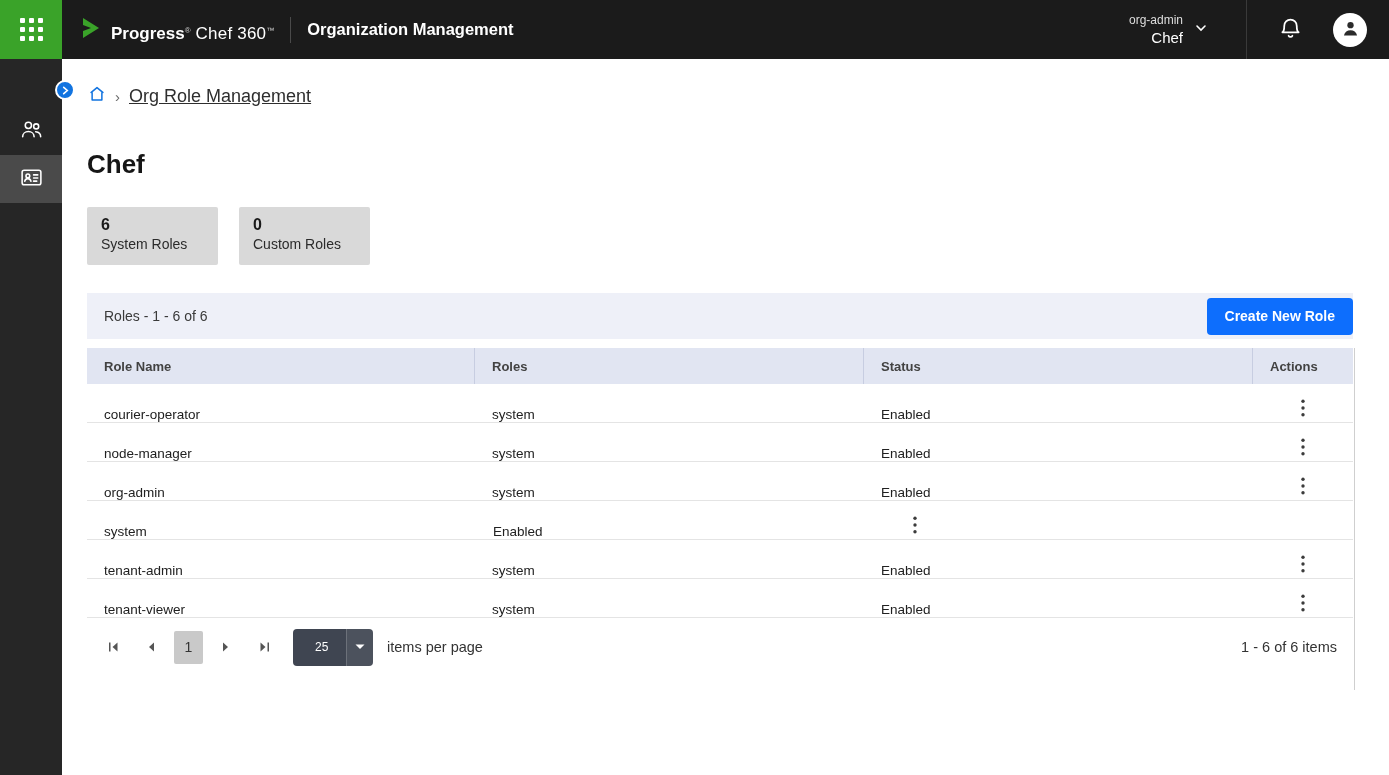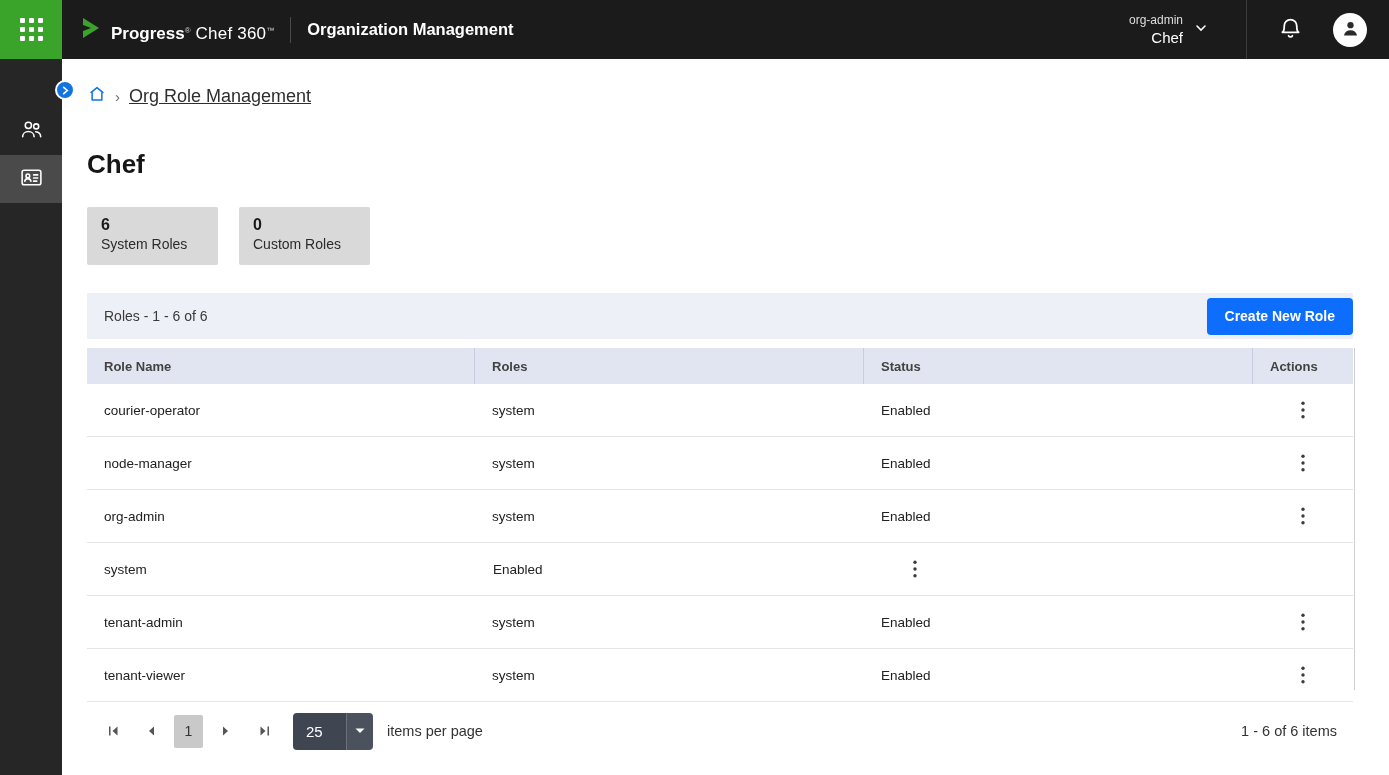--- a/index.html
+++ b/index.html
@@ -87,41 +87,41 @@
   .grid { position: relative; margin-top: 9px; }
   .grid-header { display: flex; height: 36px; background: #e1e5f2; }
   .gh-cell {
     display: flex; align-items: center; padding-left: 17px; height: 100%;
     font-size: 13px; font-weight: 600; color: #424242;
   }
   .c1 { width: 388px; } .c2 { width: 389px; } .c3 { width: 389px; } .c4 { width: 100px; }
   .gh-cell.c1, .gh-cell.c2, .gh-cell.c3 { border-right: 1px solid #c7cde1; }
 
   .trow {
-    display: flex; align-items: center; height: 53px;
+    display: flex; align-items: flex-end; height: 39px;
     border-bottom: 1px solid #e4e4e4; font-size: 13.5px; color: #212121; background: #fff;
   }
   .td { padding-left: 17px; }
   .td.c4 { display: flex; justify-content: center; padding-left: 0; }
   .kebab { display: flex; align-items: center; justify-content: center; width: 28px; height: 28px; }
 
   .scroll-line { position: absolute; left: 1267px; top: 0; width: 1px; height: 342px; background: #cfcfcf; }
 
   .grid-footer { display: flex; align-items: center; height: 58px; padding-left: 11px; background: #fff; }
   .pg-btn { width: 30px; height: 32px; display: flex; align-items: center; justify-content: center; margin-right: 8px; }
   .pg-current {
     min-width: 29px; height: 33px; background: #c9c9c9; border-radius: 2px;
     display: flex; align-items: center; justify-content: center;
     font-size: 14px; color: #333; margin-right: 8px; cursor: pointer;
   }
   .page-size {
     margin-left: 6px; width: 80px; height: 37px; background: #3f4551; border-radius: 4px;
     display: flex; align-items: center; overflow: hidden; cursor: pointer;
   }
-  .ps-value { flex: 1; color: #fff; font-size: 15px; padding-left: 13px; }
+  .ps-value { flex: 1; color: #fff; font-size: 12px; padding-left: 22px; }
   .ps-caret {
     width: 27px; height: 100%; display: flex; align-items: center; justify-content: center;
     background: rgba(255,255,255,.07); border-left: 1px solid rgba(255,255,255,.18);
   }
   .ipp { margin-left: 14px; font-size: 14.5px; color: #333; }
   .range { margin-left: auto; padding-right: 16px; font-size: 14.5px; color: #333; }
 </style>
 </head>
 <body>
 

